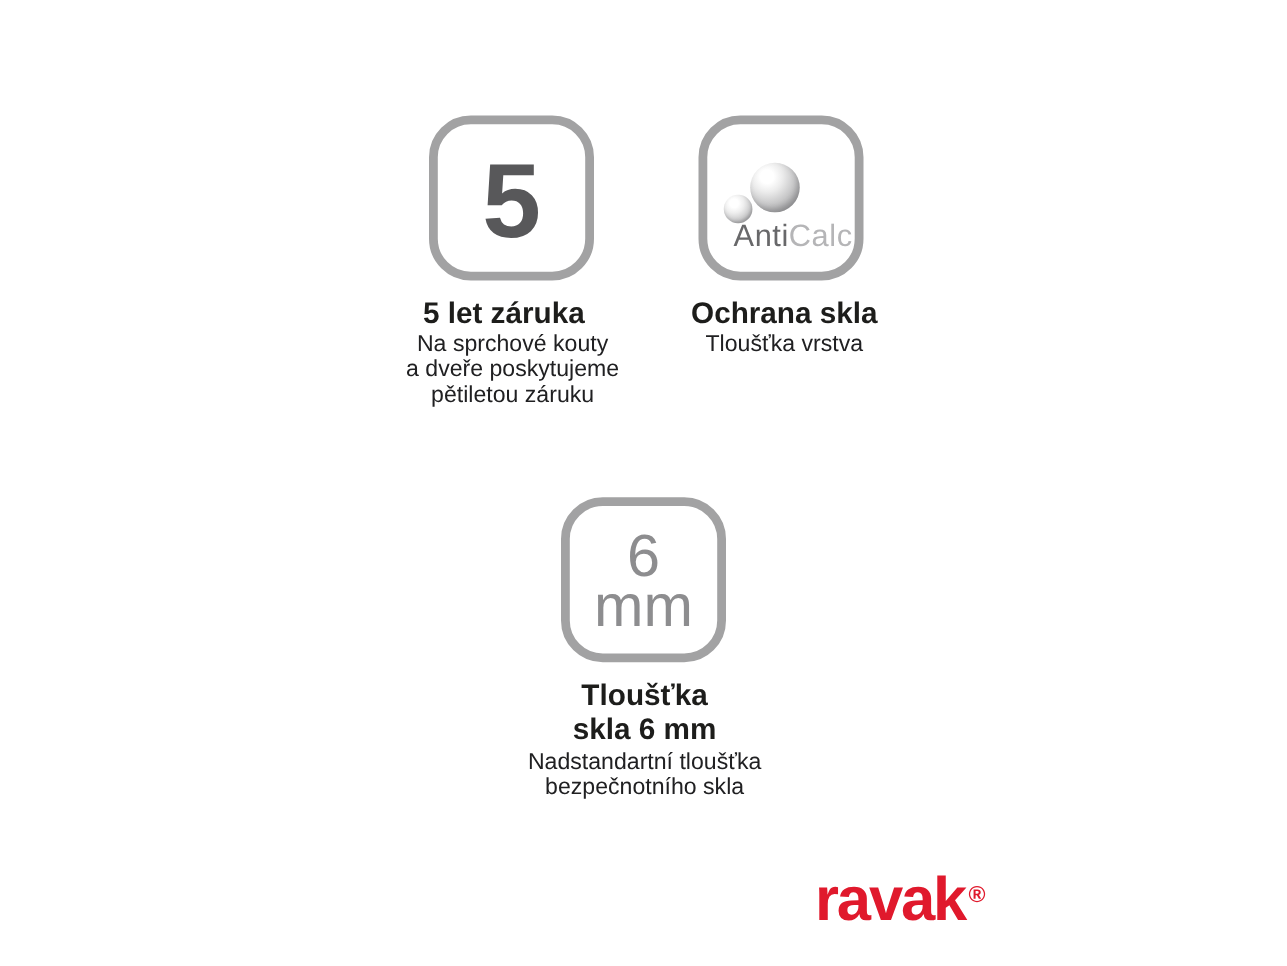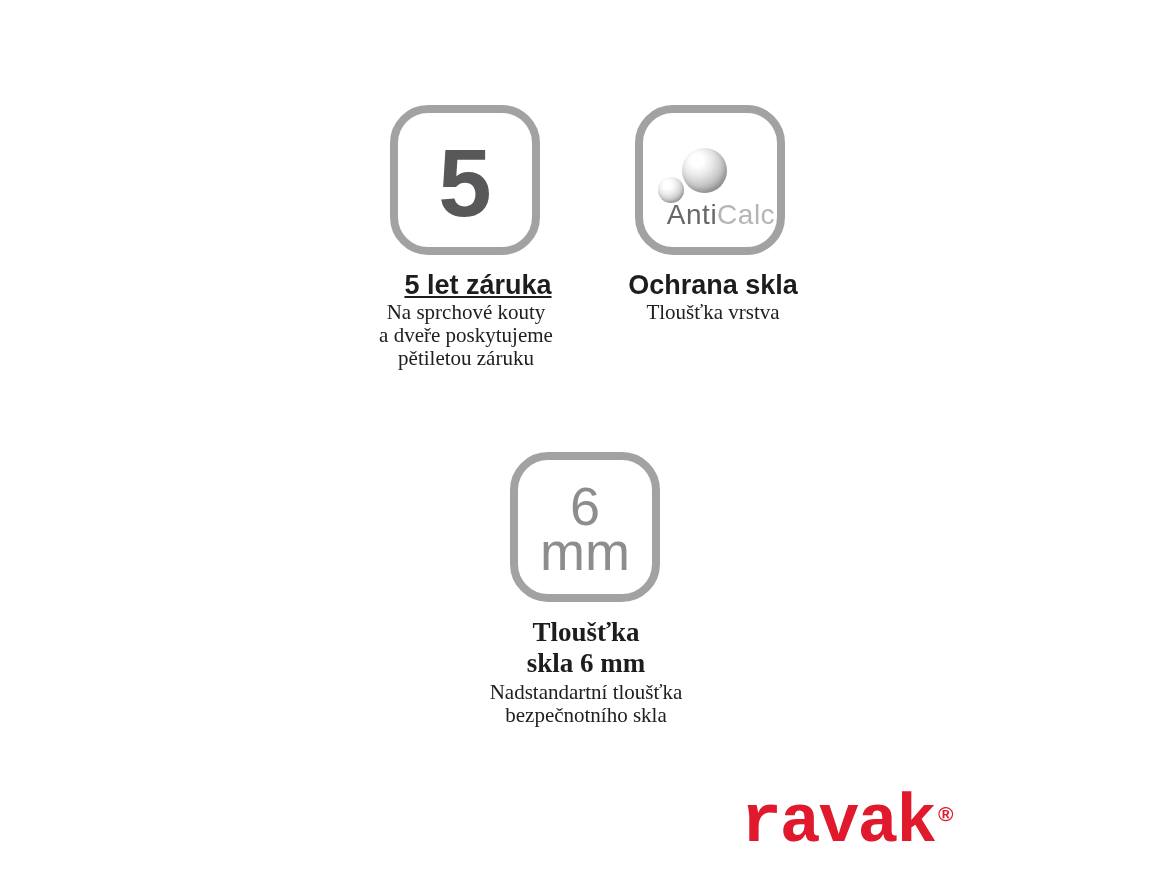--- a/index.html
+++ b/index.html
@@ -89,52 +89,51 @@
   
   .feature-title {
     position: absolute;
     width: 260px;
     text-align: center;
     font-weight: bold;
     color: #1d1d1b;
     font-size: 27px;
     line-height: 31px;
   }
-  .title-warranty  { left: 348px; top: 270px; text-decoration: underline; }
+  .title-warranty  { left: 328px; top: 270px; }
   .title-anticalc  { left: 583px; top: 270px; }
   .title-thickness { left: 456px; top: 617px; }
 
   .feature-desc {
     position: absolute;
     width: 280px;
     text-align: center;
     color: #202022;
     font-size: 21px;
     line-height: 23px;
   }
   .desc-warranty  { left: 326px; top: 301px; }
   .desc-anticalc  { left: 573px; top: 301px; }
   .desc-thickness { left: 446px; top: 681px; text-align: center; }
-  .feature-desc .line, .feature-title .line { display: block; font-family: Liberation Serif, serif; }
+  .feature-desc .line, .feature-title .line { display: block; }
 
   
   .logo {
     position: absolute;
     left: 741px;
     top: 789px;
     display: flex;
     align-items: flex-start;
     color: #e0192c;
   }
   .logo-text {
-    font-size: 68px;
+    font-size: 56px;
     font-weight: bold;
     letter-spacing: -2px;
     line-height: 1;
-    font-family: Liberation Mono, monospace;
   }
   .logo-reg {
     font-size: 21px;
     font-weight: bold;
     line-height: 1;
     margin-left: 3px;
     margin-top: 14px;
   }
 </style>
 </head>

